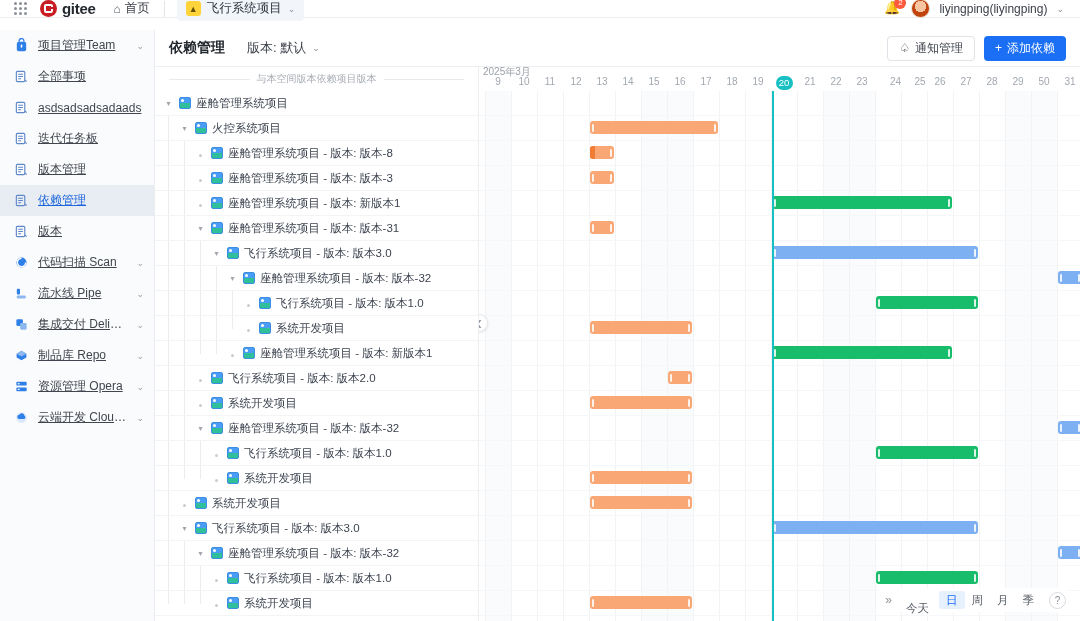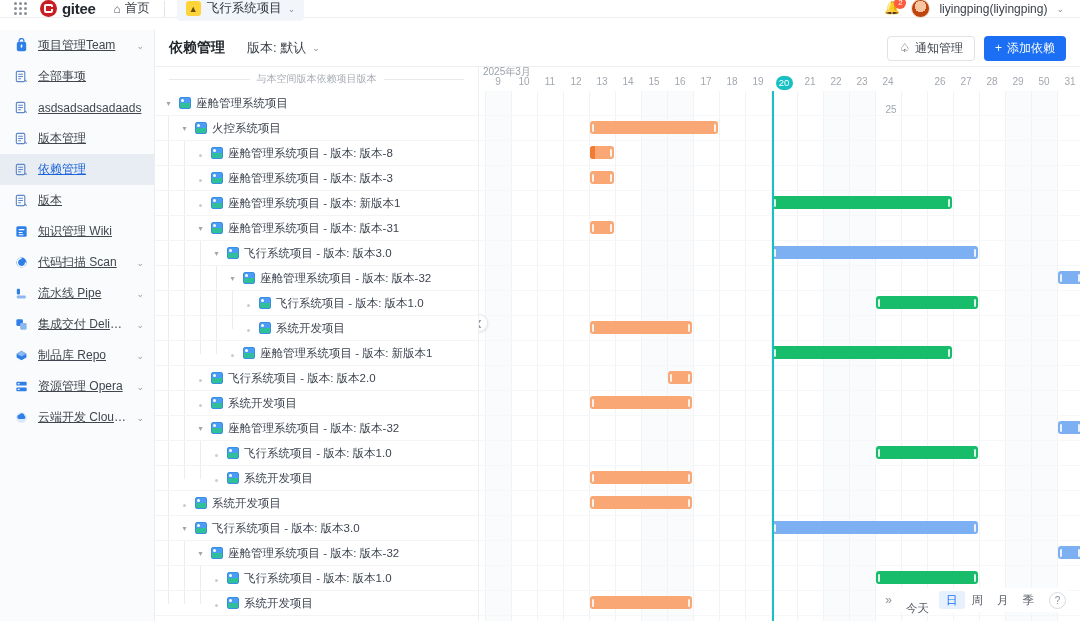--- a/index.html
+++ b/index.html
@@ -231,44 +231,45 @@
               <path d="M11.5 11.5l2 2" stroke="#5d87c9" stroke-width="1.2"></path>
             </svg></span>
           <span class="si-label">asdsadsadsadaads</span>
         </div>
         <div class="side-item">
           <span class="si-ico"><svg width="15" height="15" viewBox="0 0 16 16">
               <rect x="2.5" y="2.5" width="9" height="11" rx="1.2" fill="none" stroke="#5d87c9" stroke-width="1.2"></rect>
               <path d="M4.5 5.5h5M4.5 8h5M4.5 10.5h3" stroke="#5d87c9" stroke-width="1.1"></path>
               <path d="M11.5 11.5l2 2" stroke="#5d87c9" stroke-width="1.2"></path>
             </svg></span>
-          <span class="si-label">版本管理</span>
-        </div>
-        <div class="side-item active">
+          <span class="si-label">迭代任务板</span>
+        </div>
+        <div class="side-item">
           <span class="si-ico"><svg width="15" height="15" viewBox="0 0 16 16">
               <rect x="2.5" y="2.5" width="9" height="11" rx="1.2" fill="none" stroke="#5d87c9" stroke-width="1.2"></rect>
               <path d="M4.5 5.5h5M4.5 8h5M4.5 10.5h3" stroke="#5d87c9" stroke-width="1.1"></path>
               <path d="M11.5 11.5l2 2" stroke="#5d87c9" stroke-width="1.2"></path>
             </svg></span>
-          <span class="si-label">依赖管理</span>
-        </div>
-        <div class="side-item">
+          <span class="si-label">版本管理</span>
+        </div>
+        <div class="side-item active">
           <span class="si-ico"><svg width="15" height="15" viewBox="0 0 16 16">
               <rect x="2.5" y="2.5" width="9" height="11" rx="1.2" fill="none" stroke="#5d87c9" stroke-width="1.2"></rect>
               <path d="M4.5 5.5h5M4.5 8h5M4.5 10.5h3" stroke="#5d87c9" stroke-width="1.1"></path>
               <path d="M11.5 11.5l2 2" stroke="#5d87c9" stroke-width="1.2"></path>
             </svg></span>
+          <span class="si-label">依赖管理</span>
+        </div>
+        <div class="side-item">
+          <span class="si-ico"><svg width="15" height="15" viewBox="0 0 16 16">
+              <rect x="2.5" y="2.5" width="9" height="11" rx="1.2" fill="none" stroke="#5d87c9" stroke-width="1.2"></rect>
+              <path d="M4.5 5.5h5M4.5 8h5M4.5 10.5h3" stroke="#5d87c9" stroke-width="1.1"></path>
+              <path d="M11.5 11.5l2 2" stroke="#5d87c9" stroke-width="1.2"></path>
+            </svg></span>
           <span class="si-label">版本</span>
-        </div>
-        <div class="side-item">
-          <span class="si-ico"><svg width="15" height="15" viewBox="0 0 16 16">
-              <rect x="2.5" y="2.5" width="11" height="11" rx="1.6" fill="#2f7fe8"></rect>
-              <path d="M5 6h6M5 9h4M5 11.5h5" stroke="#fff" stroke-width="1.2"></path>
-            </svg></span>
-          <span class="si-label">知识管理 Wiki</span>
         </div>
         <div class="side-item">
           <span class="si-ico"><svg width="15" height="15" viewBox="0 0 16 16">
               <circle cx="8" cy="8" r="5.4" fill="#2f7fe8"></circle>
               <path d="M8 3.6a4.4 4.4 0 104.4 4.4" fill="none" stroke="#fff" stroke-width="1.5"></path>
             </svg></span>
           <span class="si-label">代码扫描 Scan</span>
           <span class="si-caret">⌄</span>
         </div>
         <div class="side-item">
@@ -520,22 +521,22 @@
               <div class="tl-day" style="left: 136px;">14</div>
               <div class="tl-day" style="left: 162px;">15</div>
               <div class="tl-day" style="left: 188px;">16</div>
               <div class="tl-day" style="left: 214px;">17</div>
               <div class="tl-day" style="left: 240px;">18</div>
               <div class="tl-day" style="left: 266px;">19</div>
               <div class="tl-day today" style="left: 292px;"><span>20</span></div>
               <div class="tl-day" style="left: 318px;">21</div>
               <div class="tl-day" style="left: 344px;">22</div>
               <div class="tl-day" style="left: 370px;">23</div>
-              <div class="tl-day" style="left: 396px;">24</div>
-              <div class="tl-day" style="left: 399px; margin-top: 28px;">25</div>
+              <div class="tl-day" style="left: 396px; text-align: right;">24</div>
+              <div class="tl-day" style="left: 428px;">25</div>
               <div class="tl-day" style="left: 448px;">26</div>
               <div class="tl-day" style="left: 474px;">27</div>
               <div class="tl-day" style="left: 500px;">28</div>
               <div class="tl-day" style="left: 526px;">29</div>
               <div class="tl-day" style="left: 552px;">50</div>
               <div class="tl-day" style="left: 578px;">31</div>
             </div>
         </div>
         <div class="tl-grid" id="tl-grid">
             <div class="tl-col wk" style="left: 6px;"></div>

